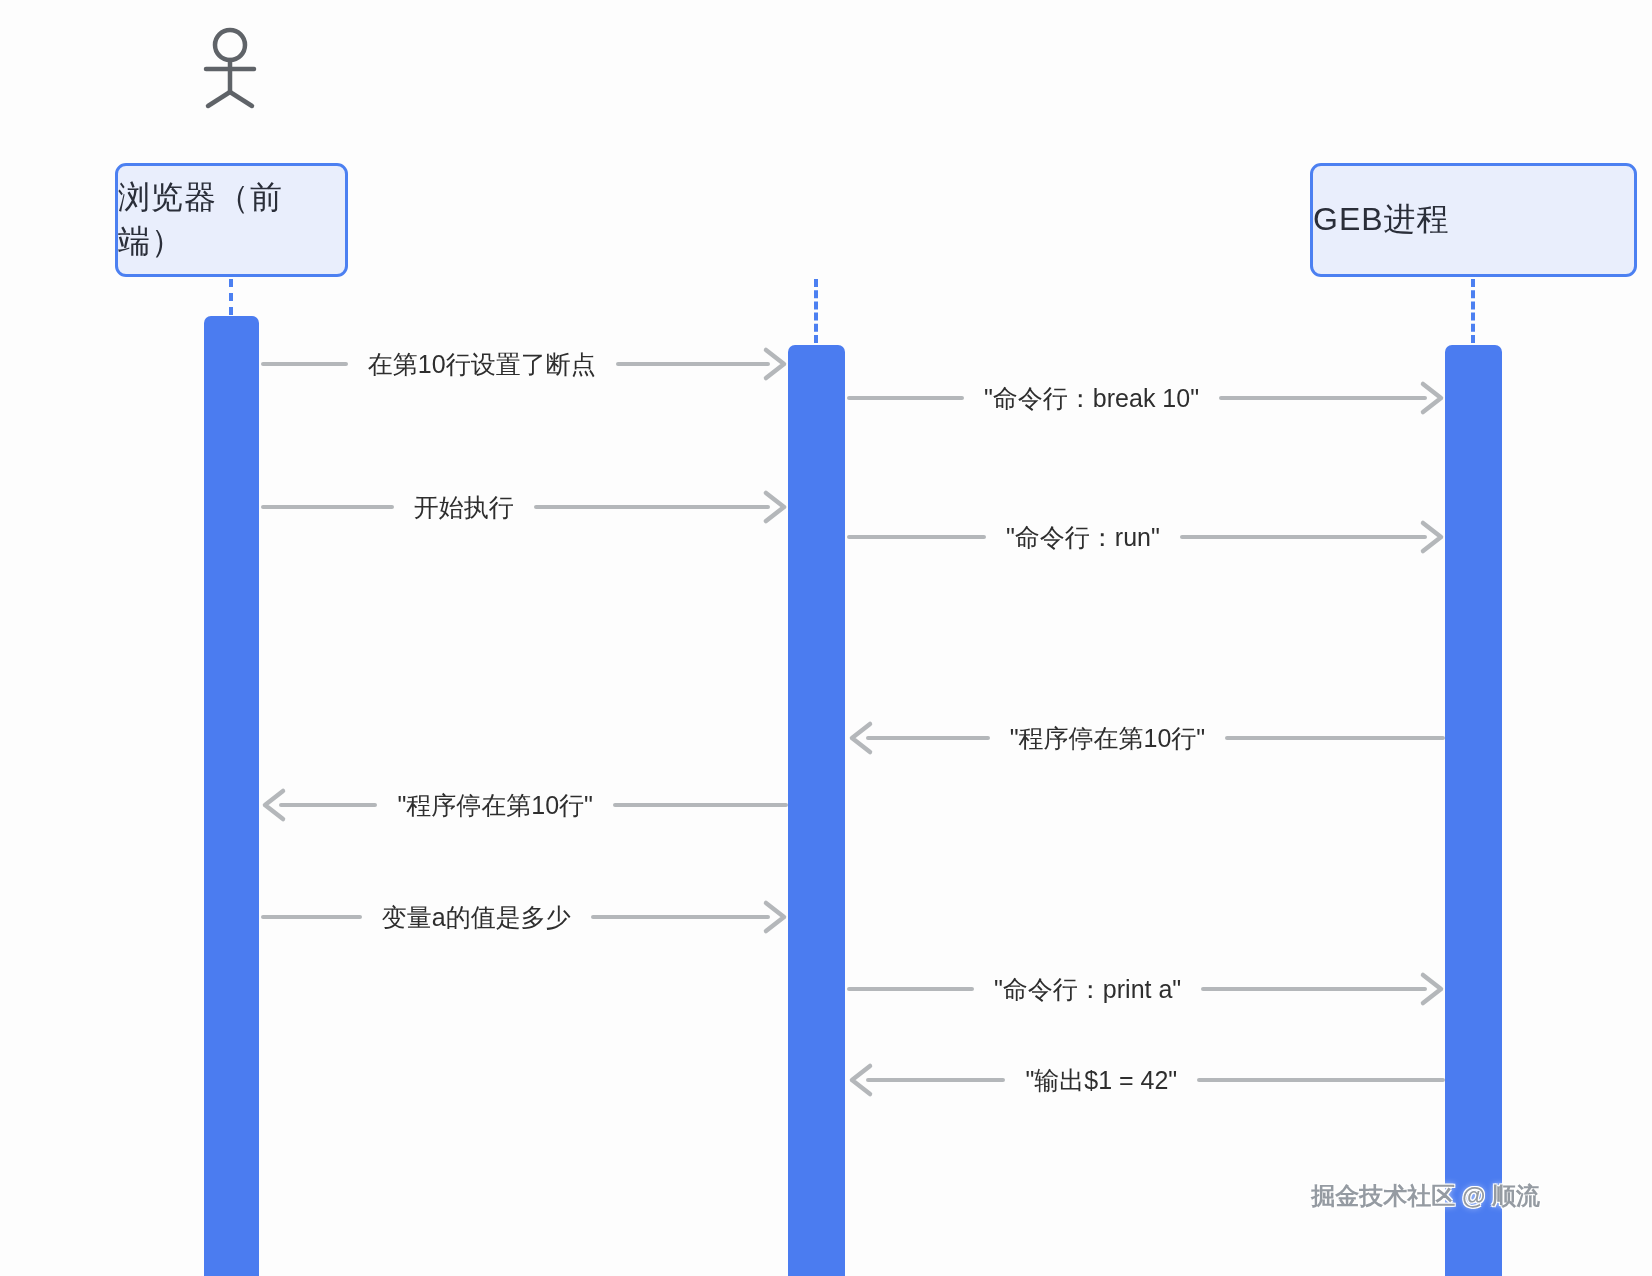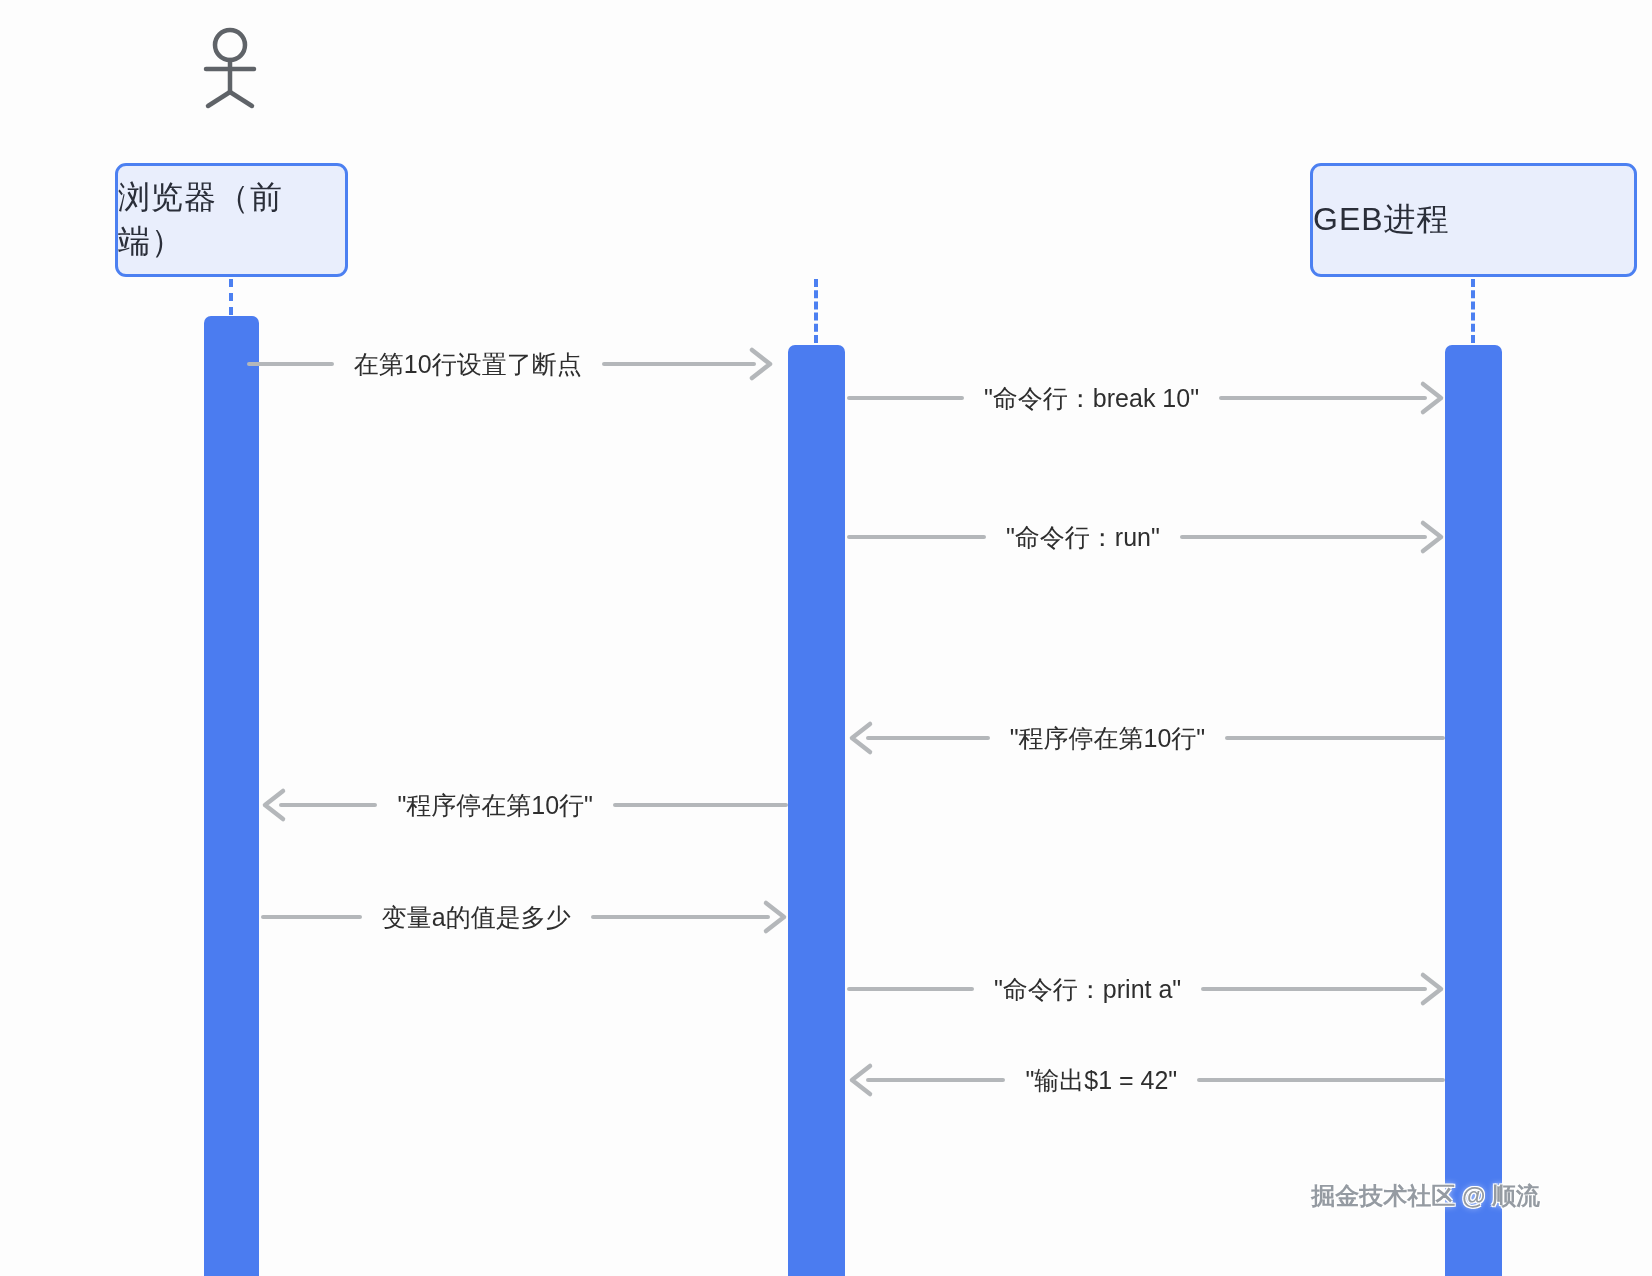--- a/index.html
+++ b/index.html
@@ -66,38 +66,46 @@
   </div>
 
   <div class="lifeline-dash" style="left:229px;top:279px;height:36px"></div>
   <div class="lifeline-dash" style="left:814px;top:279px;height:64px"></div>
   <div class="lifeline-dash" style="left:1471px;top:279px;height:64px"></div>
 
   <div class="activation-bar" style="left:204px;top:316px;width:55px"></div>
   <div class="activation-bar" style="left:788px;top:345px;width:57px"></div>
   <div class="activation-bar" style="left:1445px;top:345px;width:57px"></div>
 
-  <div class="message right" style="left:247px;top:347px;width:527px">
+  <div class="message right" style="left:261px;top:347px;width:527px">
     <i class="seg a"></i>
     <span class="label">在第10行设置了断点</span>
     <i class="seg b"></i>
     <svg width="26" height="36" viewBox="0 0 26 36">
       <polyline points="4,4 22,18 4,32" fill="none" stroke="var(--arrow)" stroke-width="4.5" stroke-linecap="round" stroke-linejoin="round"></polyline>
     </svg>
   </div>
 
   <div class="message right" style="left:847px;top:381px;width:598px">
     <i class="seg a"></i>
     <span class="label">"命令行：break 10"</span>
     <i class="seg b"></i>
     <svg width="26" height="36" viewBox="0 0 26 36">
       <polyline points="4,4 22,18 4,32" fill="none" stroke="var(--arrow)" stroke-width="4.5" stroke-linecap="round" stroke-linejoin="round"></polyline>
     </svg>
   </div>
 
+  <div class="message right" style="left:261px;top:490px;width:527px">
+    <i class="seg a"></i>
+    <span class="label">开始执行</span>
+    <i class="seg b"></i>
+    <svg width="26" height="36" viewBox="0 0 26 36">
+      <polyline points="4,4 22,18 4,32" fill="none" stroke="var(--arrow)" stroke-width="4.5" stroke-linecap="round" stroke-linejoin="round"></polyline>
+    </svg>
+  </div>
 
   <div class="message right" style="left:847px;top:520px;width:598px">
     <i class="seg a"></i>
     <span class="label">"命令行：run"</span>
     <i class="seg b"></i>
     <svg width="26" height="36" viewBox="0 0 26 36">
       <polyline points="4,4 22,18 4,32" fill="none" stroke="var(--arrow)" stroke-width="4.5" stroke-linecap="round" stroke-linejoin="round"></polyline>
     </svg>
   </div>
 

